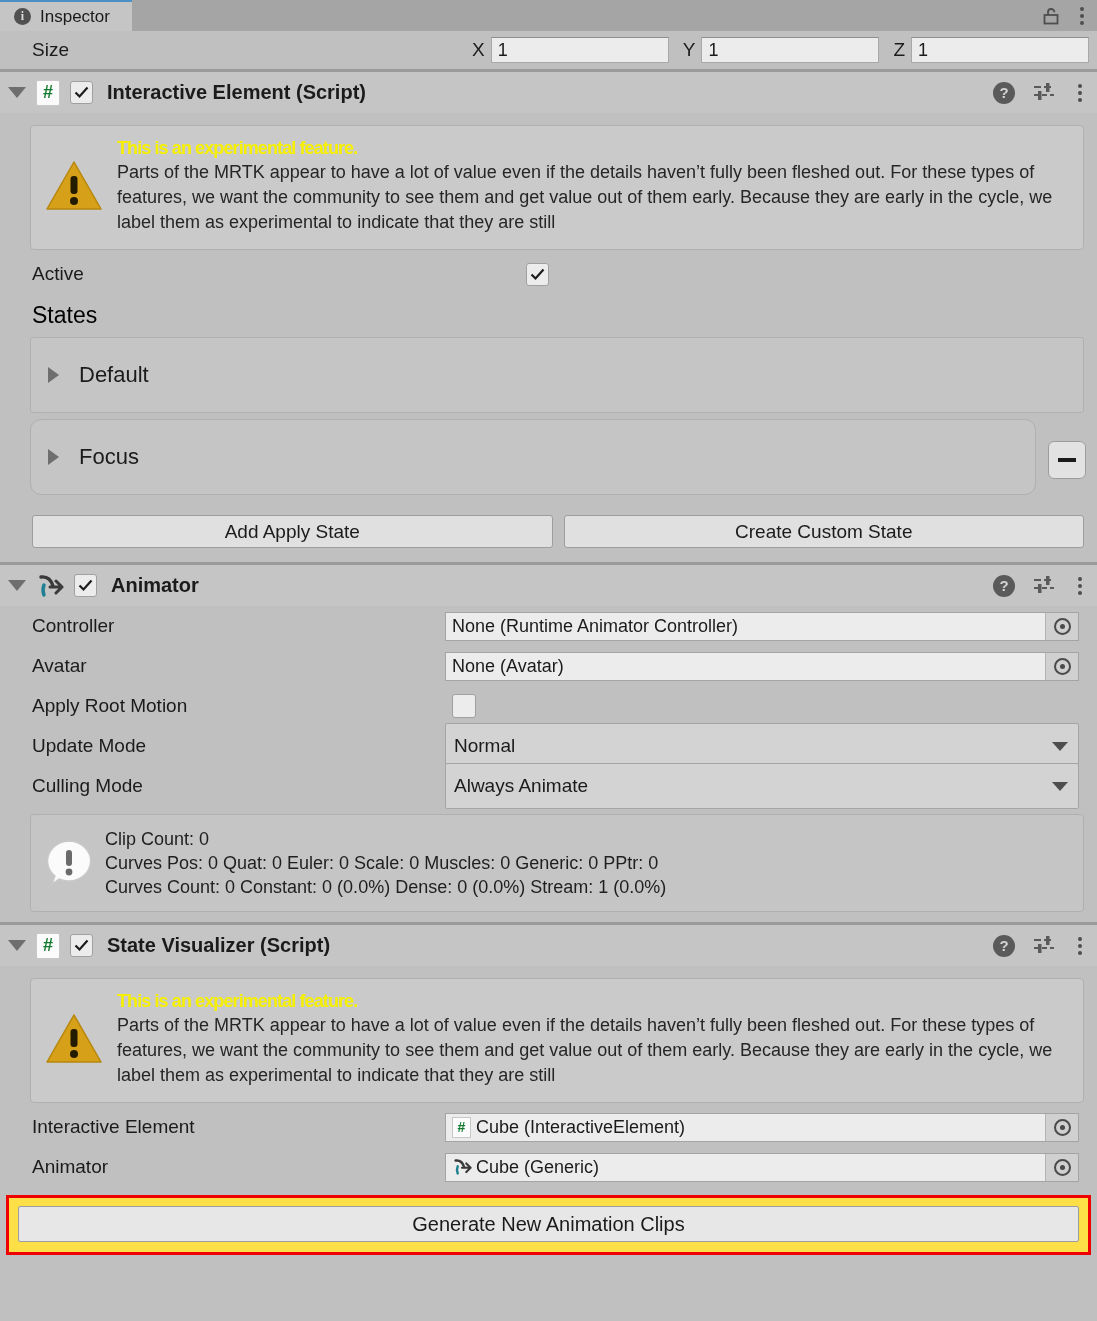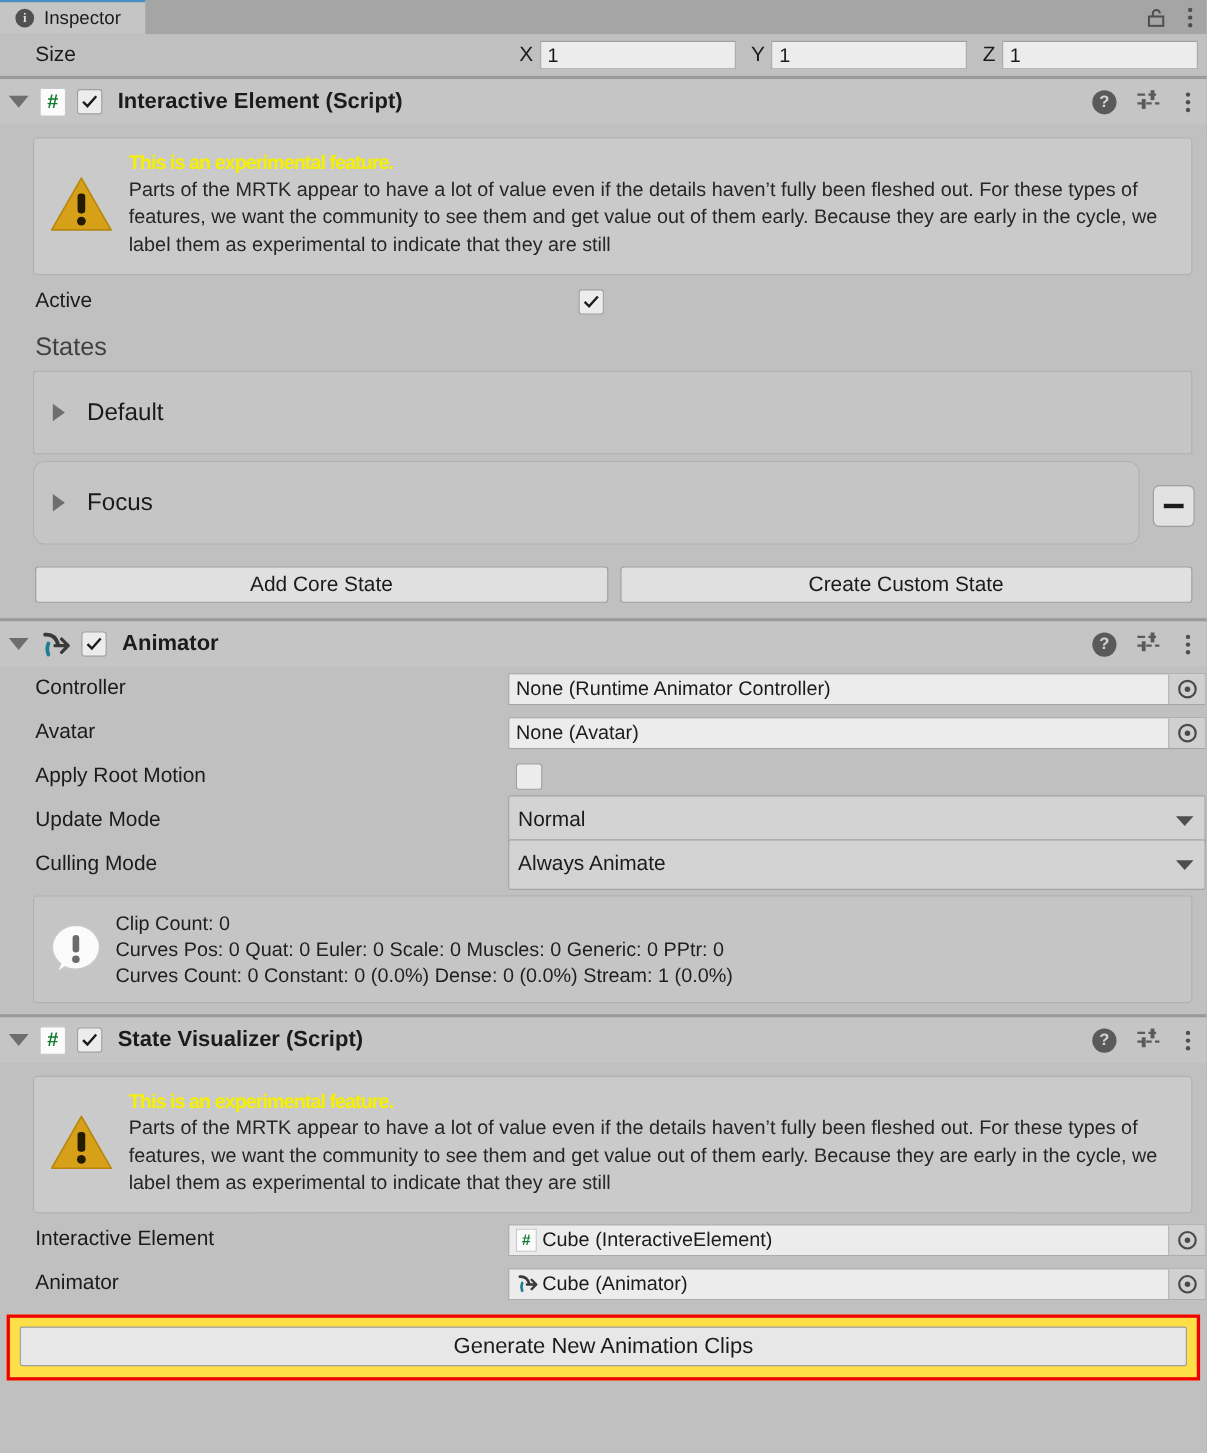--- a/index.html
+++ b/index.html
@@ -101,21 +101,21 @@
     color: #f6f000; font-size: 18px; font-weight: bold;
     letter-spacing: -0.9px; margin-bottom: 1px;
   }
   .warn-body { font-size: 18px; color: #262626; line-height: 25px; }
 
   .row { height: 40px; display: flex; align-items: center; padding-left: 32px; }
   .row-label { font-size: 19px; color: #1b1b1b; }
   .row-ctl { margin-left: auto; display: flex; align-items: center; }
 
   .section-title {
-    font-size: 23px; color: #404040; padding: 8px 0 8px 32px;
+    font-size: 23px; color: #000000; padding: 8px 0 8px 32px;
   }
 
   .state-box {
     margin: 0 13px 6px 30px; background: #c5c5c5;
     border: 1px solid #b0b0b0; border-radius: 3px;
     height: 76px; display: flex; align-items: center; padding-left: 17px;
   }
   .state-row { display: flex; align-items: center; gap: 10px; }
   .state-box.with-minus { margin-right: 0; border-radius: 11px; }
   .state-wrap { display: flex; align-items: center; }
@@ -173,21 +173,21 @@
 
   .infobox {
     margin: 8px 13px 10px 30px; background: #c5c5c5;
     border: 1px solid #b0b0b0; border-radius: 4px;
     display: flex; gap: 10px; padding: 10px 10px 12px 12px;
   }
   .info-bub { width: 52px; height: 48px; flex: none; align-self: center; }
   .info-lines { font-size: 18px; color: #1f1f1f; line-height: 24px; padding-top: 2px; }
 
   .field-row { height: 40px; display: flex; align-items: center; padding-left: 32px; }
-  .field-row .row-ctl { padding-right: 1px; }
+  .field-row .row-ctl { padding-right: 18px; }
 
   .hl-wrap {
     margin: 8px 6px 0 6px; border: 3px solid #ee0000;
     padding: 8px 9px 10px 9px; background: #fde047;
   }
   .gen-btn {
     width: 100%; height: 36px; background: #e7e7e7;
     border: 1px solid #9d9d9d; border-radius: 2px;
     font-size: 20px; color: #1b1b1b;
     display: flex; align-items: center; justify-content: center;
@@ -313,21 +313,21 @@
           <span class="foldout closed"></span>
           <span class="state-name">Focus</span>
         </div>
       </div>
       <div class="minus-btn">
           <b></b>
         </div>
     </div>
 
     <div class="btn-row">
-      <div class="btn">Add Core State</div>
+      <div class="btn">Add Apply State</div>
       <div class="btn">Create Custom State</div>
     </div>
   </div>
 
   <div class="comp-sep"></div>
   <div class="comp-head">
     <span class="foldout"></span>
     <span class="anim-ic">
       <svg viewBox="0 0 28 26" width="28" height="26">
         <path d="M5 4 Q14 3 17 13" stroke="#3a3a3a" stroke-width="3.4" fill="none" stroke-linecap="round"></path>
@@ -494,21 +494,21 @@
       <span class="row-label">Animator</span>
       <div class="row-ctl">
         <div class="objfield">
           <span class="mini-ic">
             <svg viewBox="0 0 28 26" width="20" height="20">
               <path d="M5 4 Q14 3 17 13" stroke="#3a3a3a" stroke-width="3.4" fill="none" stroke-linecap="round"></path>
               <path d="M14 14 L26 14 L20 8 M20 20 L26 14" stroke="#3a3a3a" stroke-width="3" fill="none" stroke-linejoin="round" stroke-linecap="round"></path>
               <path d="M8 12 Q6 17 8 22" stroke="#1d7f91" stroke-width="3.4" fill="none" stroke-linecap="round"></path>
             </svg>
           </span>
-          <span class="txt">Cube (Animator)</span>
+          <span class="txt">Cube (Generic)</span>
           <span class="obj-pick">
               <span class="target">
                 <b></b>
               </span>
             </span>
         </div>
       </div>
     </div>
 
     <div class="hl-wrap">

